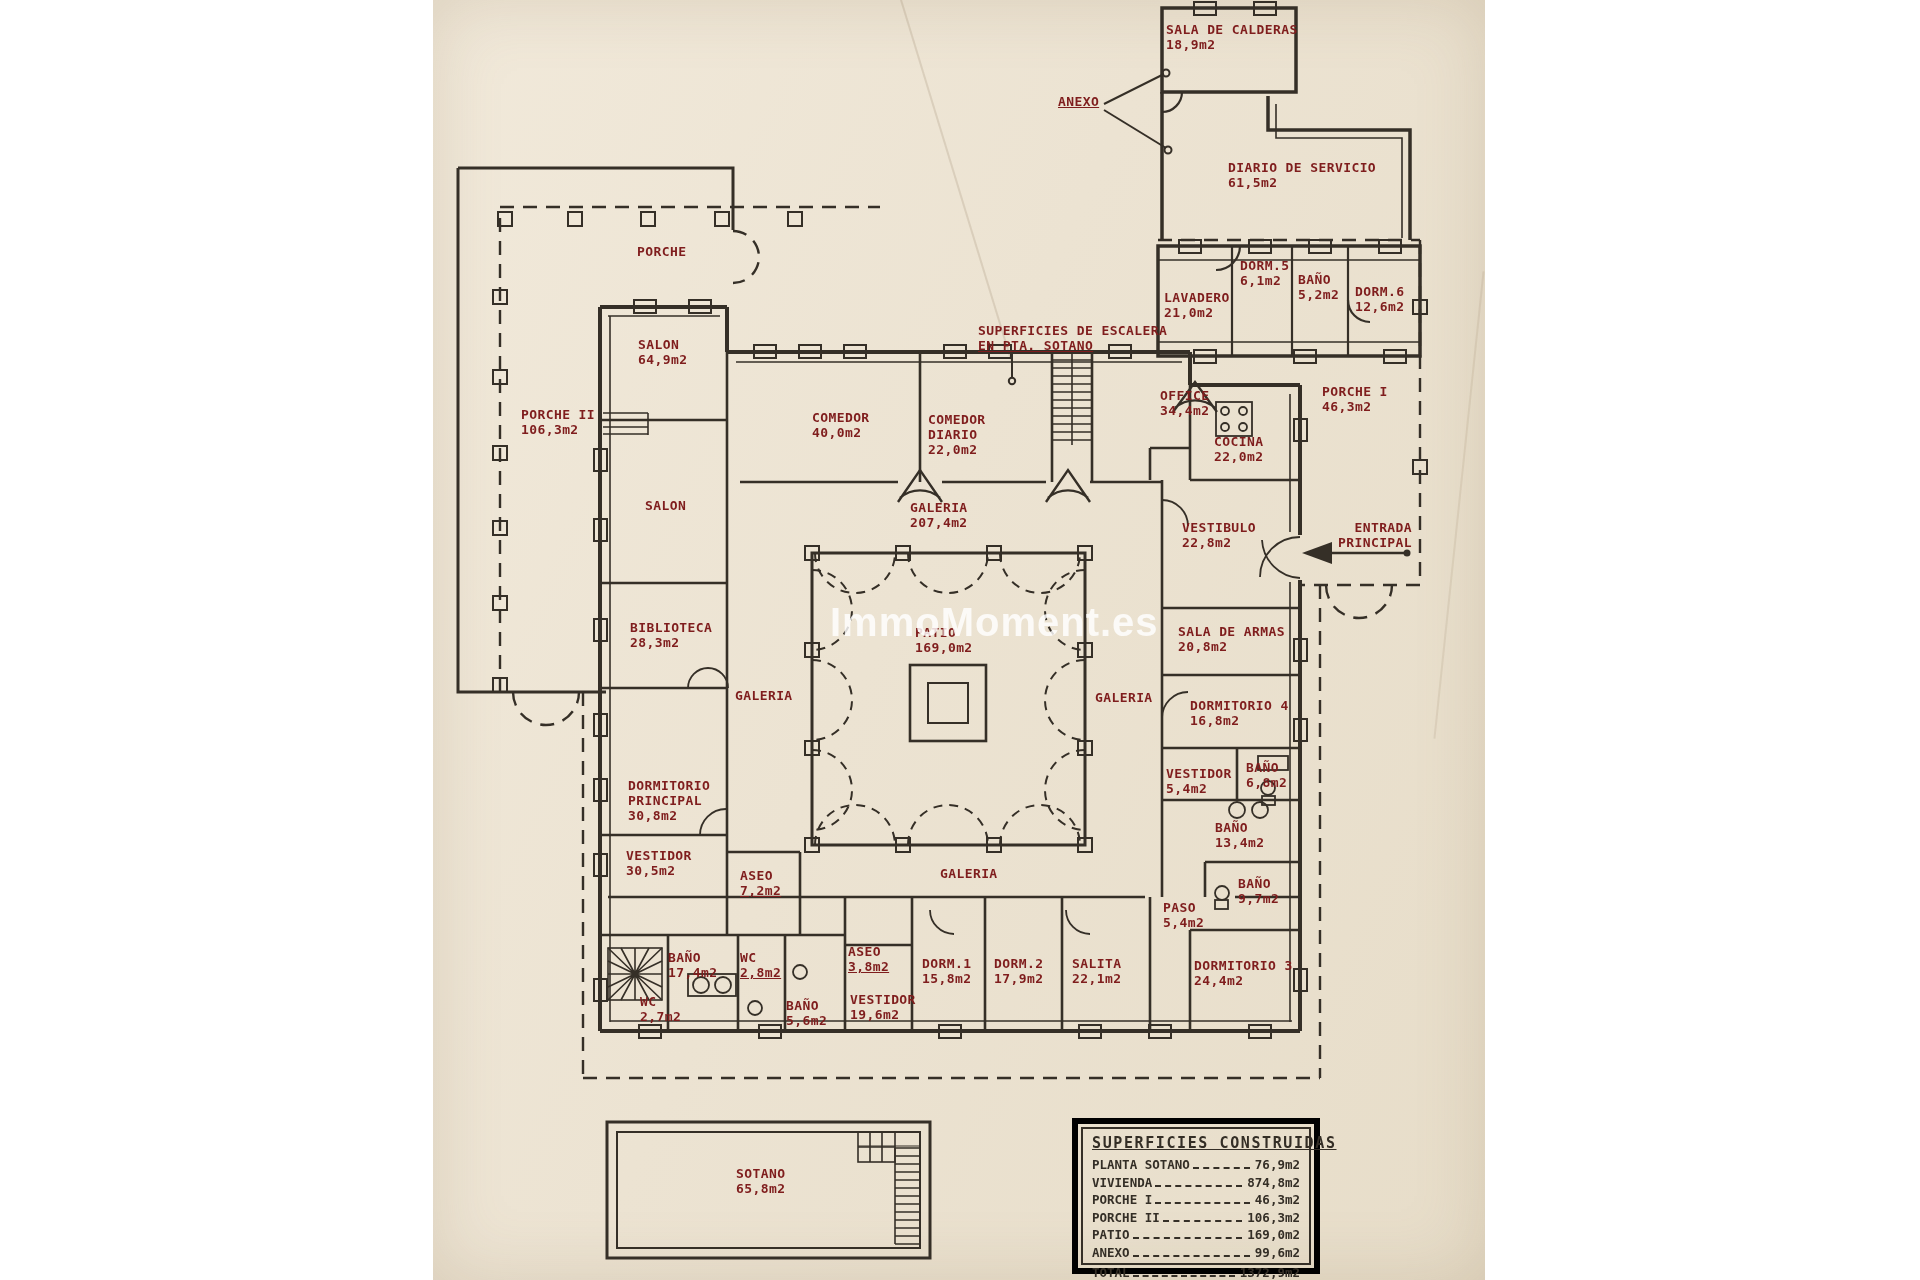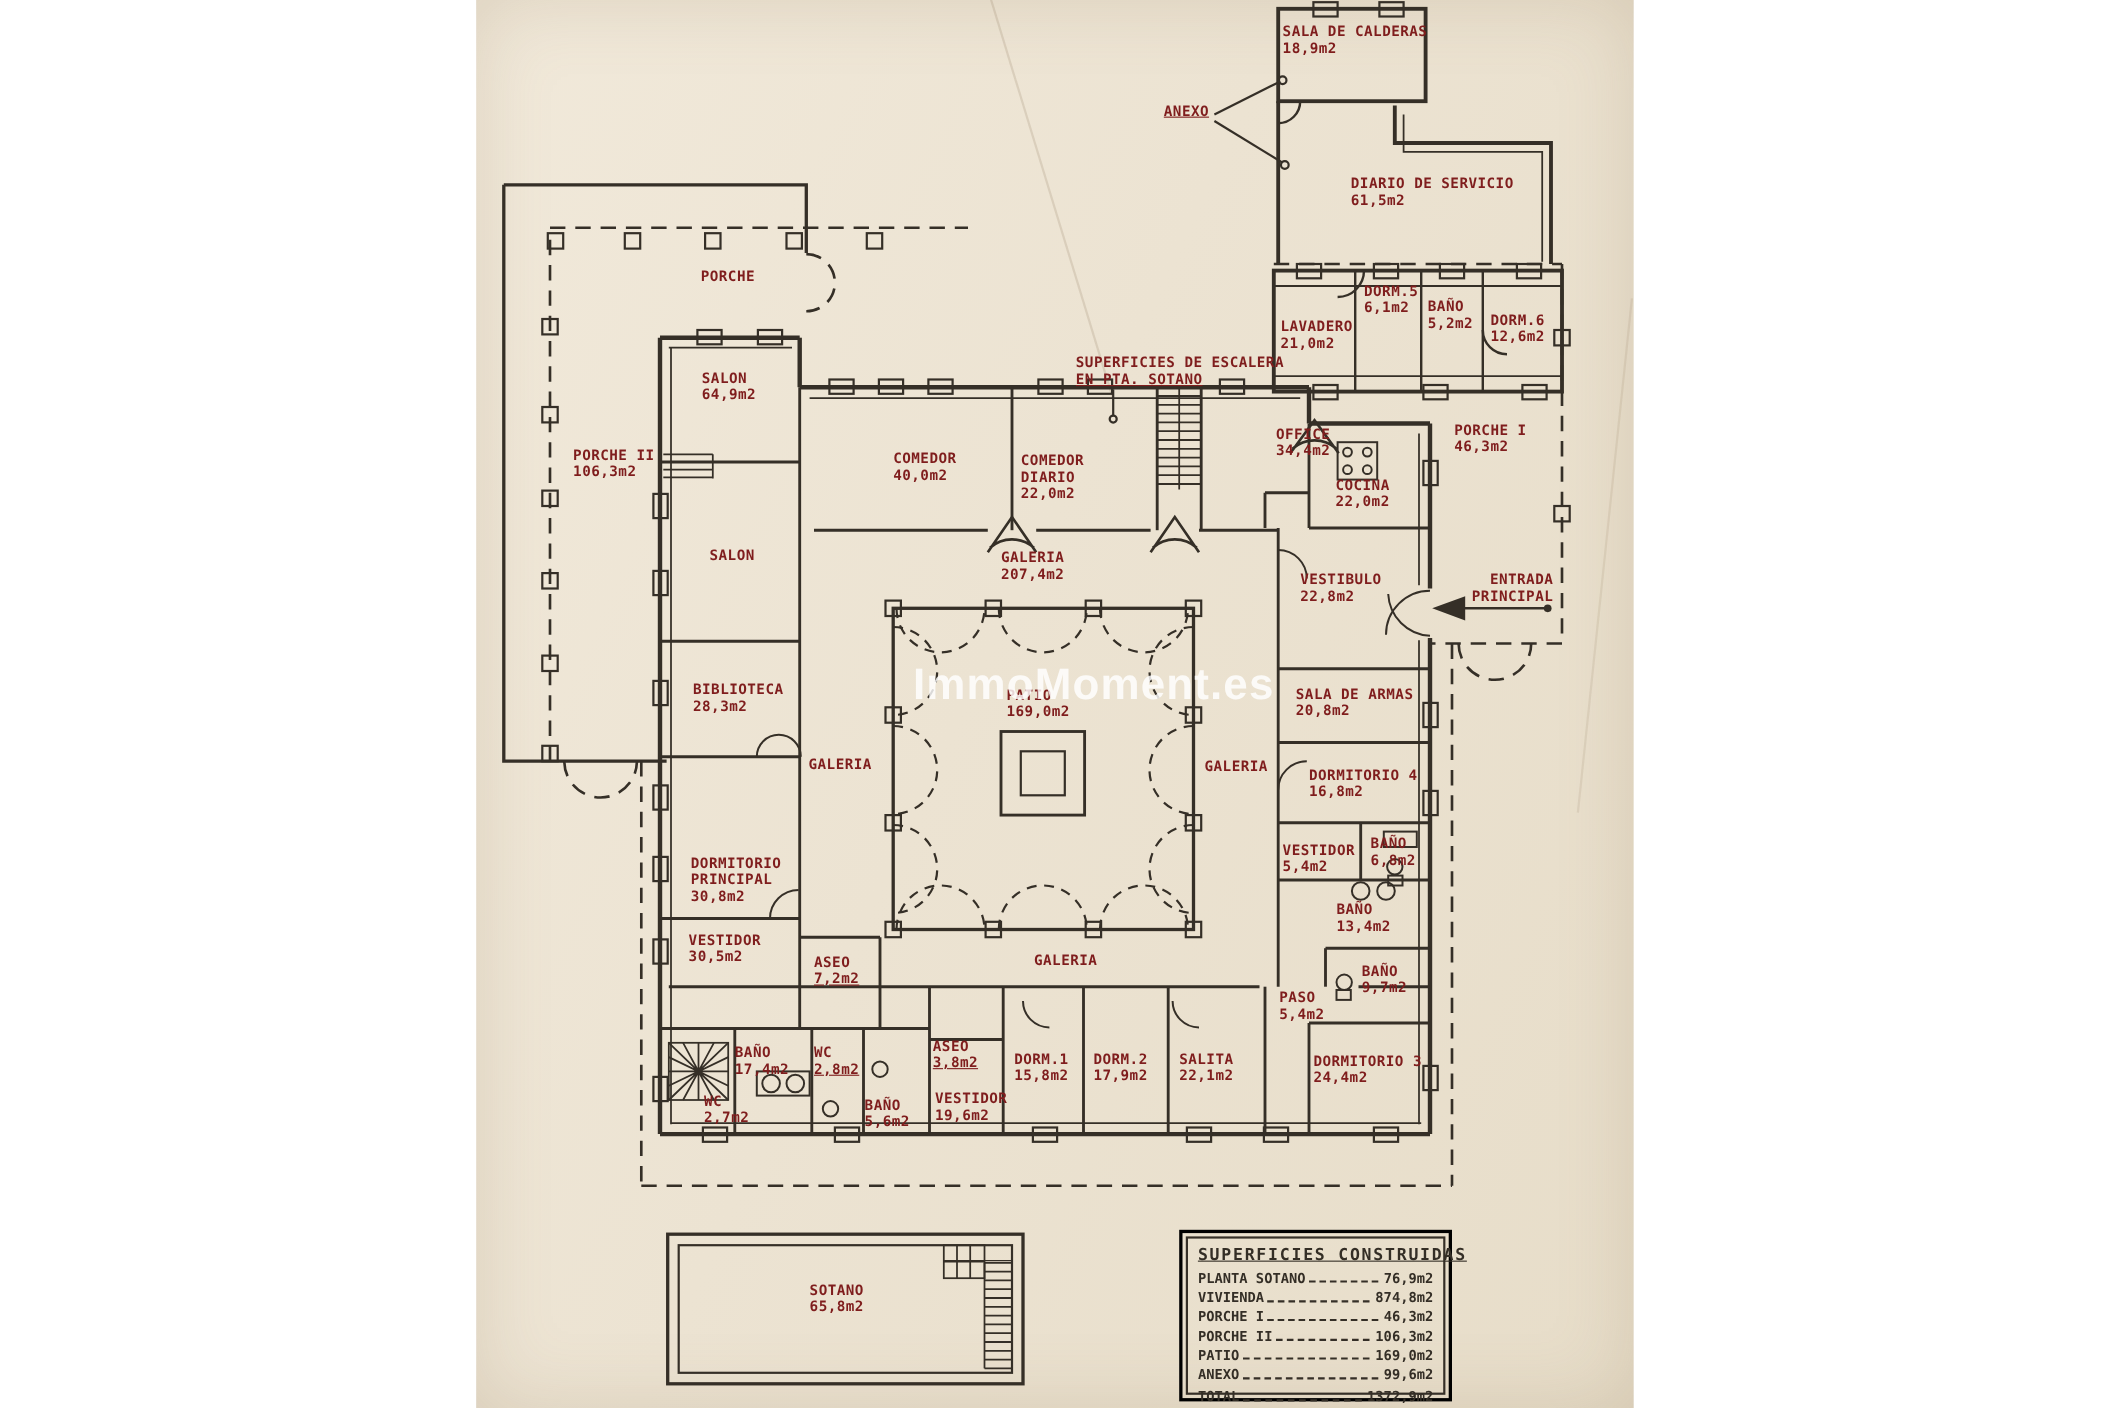--- a/index.html
+++ b/index.html
@@ -14,21 +14,21 @@
   svg.plan{position:absolute;left:0;top:0;}
   .ink{stroke:#352f27;fill:none;}
   .labels-layer{position:absolute;left:0;top:0;width:1920px;height:1280px;pointer-events:none;}
   .lab{position:absolute;font:700 13px "DejaVu Sans Mono",monospace;color:#7f1d1d;
        letter-spacing:.4px;line-height:15px;white-space:pre;}
   .lab .ul{text-decoration:underline;}
   .watermark{position:absolute;left:830px;top:600px;
              font:700 40px "Liberation Sans",sans-serif;color:rgba(255,255,255,.82);
              letter-spacing:1px;}
   .legend{position:absolute;left:1072px;top:1118px;width:248px;height:156px;
-          border:3px solid #000000;box-sizing:border-box;padding:3px;background:transparent;}
+          border:6px solid #000000;box-sizing:border-box;padding:3px;background:transparent;}
   .legend-inner{border:2px solid #352f27;height:100%;box-sizing:border-box;padding:5px 9px 2px;}
   .legend-title{font:700 15px "DejaVu Sans Mono",monospace;color:#342e26;
                 letter-spacing:1.6px;text-decoration:underline;margin-bottom:5px;white-space:pre;}
   .leg-row{display:flex;align-items:baseline;font:700 12.5px "DejaVu Sans Mono",monospace;
            color:#342e26;height:17.6px;}
   .leg-row:last-child{margin-top:2px;}
   .leg-fill{flex:1;border-bottom:2px dashed #352f27;margin:0 5px 4px 3px;}
 </style>
 </head>
 <body>

